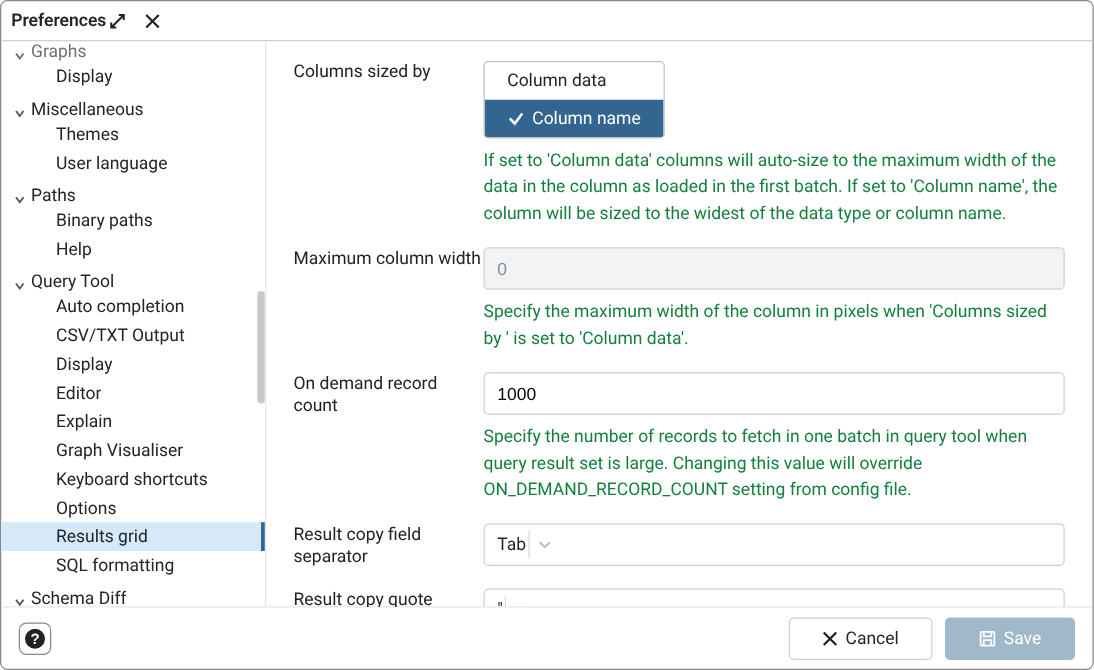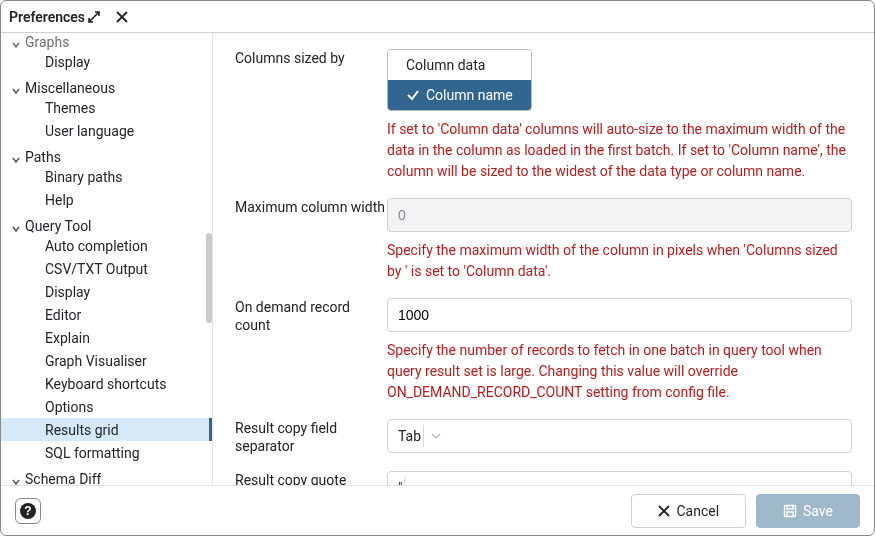--- a/index.html
+++ b/index.html
@@ -16,21 +16,21 @@
   .tree-item .chev { width:14px; display:inline-flex; justify-content:center; margin-right:2px; }
   .tree-child { padding-left:44px; display:flex; align-items:center; height:23px; font-size:14px; cursor:pointer; }
   .tree-child.selected { background:#d6e9f8; position:relative; }
   .tree-child.selected::after { content:""; position:absolute; right:0; top:0; bottom:0; width:3px; background:#326690; }
   .tree-item .label, .tree-child .label { white-space:nowrap; overflow:hidden; text-overflow:ellipsis; }
   .scroll-thumb { position:absolute; right:0; top:200px; width:6px; height:90px; background:#c9c9c9; border-radius:3px; }
   .main { flex:1; padding:16px 22px 8px 22px; overflow-y:auto; }
   .row { display:flex; margin-bottom:16px; }
   .row .lbl { width:152px; flex-shrink:0; font-size:14px; color:#222; line-height:1.3; }
   .row .ctrl { flex:1; }
-  .help { color:#b91c1c; font-size:14px; margin-top:8px; line-height:1.5; }
+  .help { color:#15803d; font-size:14px; margin-top:8px; line-height:1.5; }
   .btn-group { display:inline-flex; border:1px solid #bbb; border-radius:4px; overflow:hidden;flex-direction:column; }
   .btn-group .seg { padding:7px 18px; font-size:14px; cursor:pointer; display:flex; align-items:center; gap:6px; background:#fff; }
   .btn-group .seg.active { background:#326690; color:#fff; }
   .seg .check { display:inline-flex; }
   .input { width:100%; height:34px; border:1px solid #cfcfcf; border-radius:4px; padding:0 10px; font-size:14px; background:#fff; }
   .input[disabled] { background:#f1f3f5; color:#848b93; }
   .select { width:100%; height:34px; border:1px solid #cfcfcf; border-radius:4px; display:flex; align-items:center; justify-content:flex-start; padding:0 6px 0 10px; font-size:14px; cursor:pointer; }
   .select .sep { height:22px; border-left:1px solid #d9d9d9; margin:0 6px 0 2px; }
   .select .caret-box { display:flex; align-items:center; }
   .footer { height:50px; border-top:1px solid #e6e6e6; display:flex; align-items:center; justify-content:space-between; padding:0 14px; }

